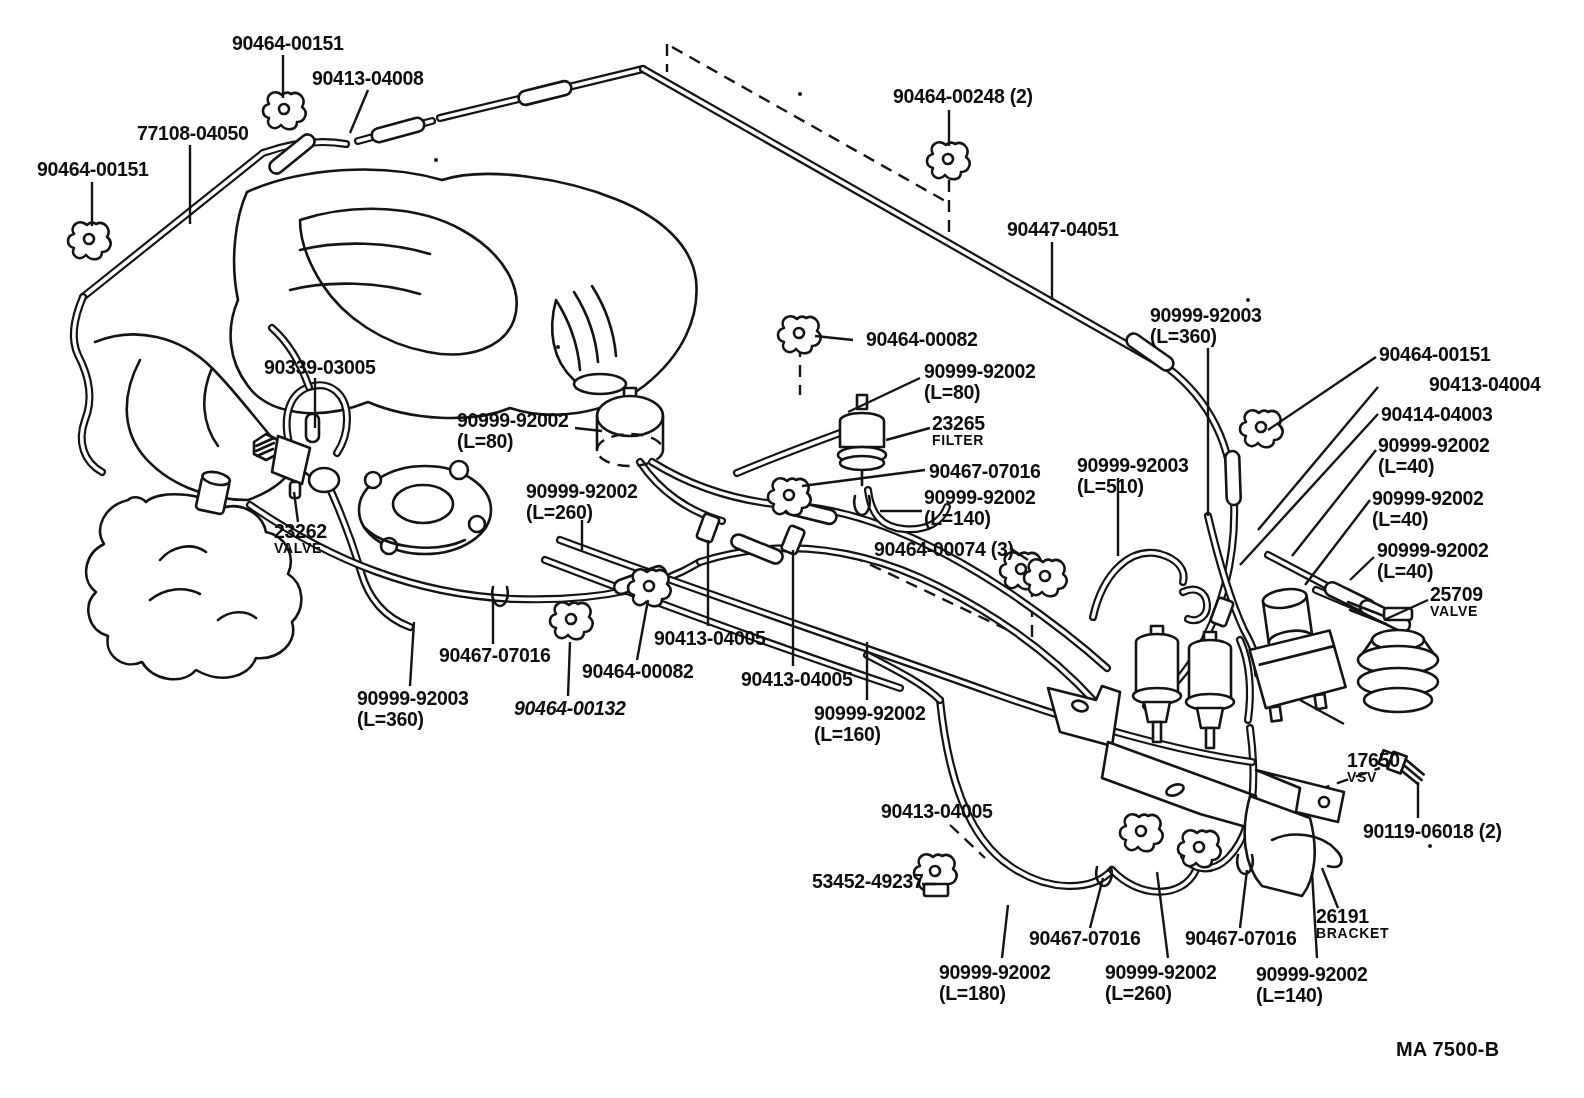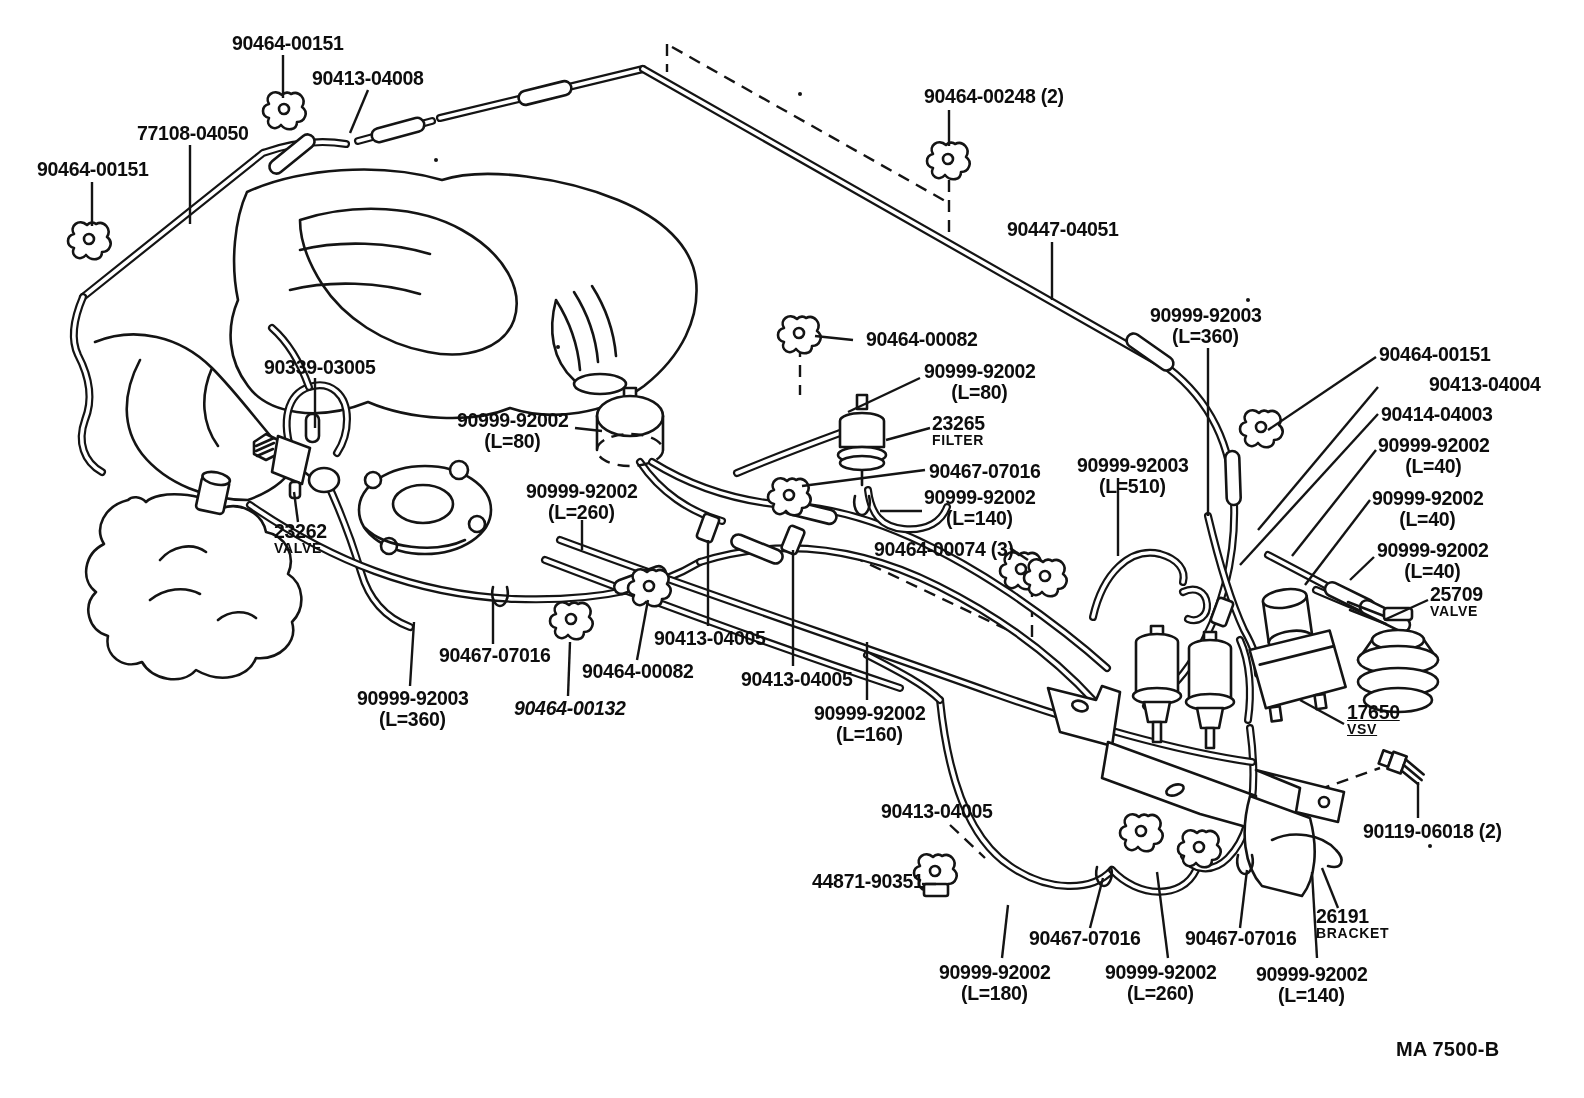--- a/index.html
+++ b/index.html
@@ -1,21 +1,21 @@
 <!DOCTYPE html>
 <html><head>
 <meta charset="utf-8">
 <style>
   html,body{margin:0;padding:0;background:#fff}
   .stage{position:relative;width:1584px;height:1092px;background:#fff;overflow:hidden;
          font-family:"Liberation Sans",sans-serif;color:#0d0d0d}
   .stage svg{position:absolute;left:0;top:0}
   .label{position:absolute;font-weight:700;font-size:19.5px;line-height:1.06;
          white-space:nowrap;letter-spacing:-0.3px;width:fit-content}
-  .label .sub{text-align:center;padding-right:1px}
+  .label .sub{text-align:left;padding-right:1px}
   .label .cap{font-size:14px;letter-spacing:0.7px;margin-top:-1px}
   .footer{position:absolute;left:1396px;top:1038px;font-weight:700;font-size:20px;letter-spacing:0.2px}
   
   .ln{stroke:#141414;stroke-width:2.6;fill:none;stroke-linecap:round;stroke-linejoin:round}
   .sh{stroke:#141414;stroke-width:2.6;fill:#fff;stroke-linejoin:round}
   .po{stroke:#141414;stroke-width:8;fill:none;stroke-linecap:round;stroke-linejoin:round}
   .pi{stroke:#fff;stroke-width:3.6;fill:none;stroke-linecap:round;stroke-linejoin:round}
   .ld{stroke:#141414;stroke-width:2.4;fill:none}
   .dash{stroke:#141414;stroke-width:2.4;stroke-dasharray:12 8;fill:none}
   .dot{fill:#141414;stroke:none}
@@ -310,21 +310,21 @@
       </div>
       <div class="label" style="left: 312px; top: 68px;">
         <div class="num">90413-04008</div>
       </div>
       <div class="label" style="left: 137px; top: 123px;">
         <div class="num">77108-04050</div>
       </div>
       <div class="label" style="left: 37px; top: 159px;">
         <div class="num">90464-00151</div>
       </div>
-      <div class="label" style="left: 893px; top: 86px; margin-left: 31px;">
+      <div class="label" style="left: 893px; top: 86px;">
         <div class="num">90464-00248 (2)</div>
       </div>
       <div class="label" style="left: 1007px; top: 219px;">
         <div class="num">90447-04051</div>
       </div>
       <div class="label" style="left: 1150px; top: 305px;">
         <div class="num">90999-92003</div>
         <div class="sub">(L=360)</div>
       </div>
       <div class="label" style="left: 1379px; top: 344px;">
@@ -412,41 +412,41 @@
         <div class="num">90464-00132</div>
       </div>
       <div class="label" style="left: 814px; top: 703px;">
         <div class="num">90999-92002</div>
         <div class="sub">(L=160)</div>
       </div>
       <div class="label" style="left: 881px; top: 801px;">
         <div class="num">90413-04005</div>
       </div>
       <div class="label" style="left: 812px; top: 871px;">
-        <div class="num">44871-90351</div>
+        <div class="num">53452-49237</div>
       </div>
       <div class="label" style="left: 1029px; top: 928px;">
         <div class="num">90467-07016</div>
       </div>
       <div class="label" style="left: 1185px; top: 928px;">
         <div class="num">90467-07016</div>
       </div>
       <div class="label" style="left: 939px; top: 962px;">
         <div class="num">90999-92002</div>
         <div class="sub">(L=180)</div>
       </div>
       <div class="label" style="left: 1105px; top: 962px;">
         <div class="num">90999-92002</div>
         <div class="sub">(L=260)</div>
       </div>
       <div class="label" style="left: 1256px; top: 964px;">
         <div class="num">90999-92002</div>
         <div class="sub">(L=140)</div>
       </div>
-      <div class="label" style="left: 1347px; top: 702px; text-decoration: underline;">
+      <div class="label" style="left: 1347px; top: 750px;">
         <div class="num">17650</div>
         <div class="cap">VSV</div>
       </div>
       <div class="label" style="left: 1363px; top: 821px;">
         <div class="num">90119-06018 (2)</div>
       </div>
       <div class="label" style="left: 1316px; top: 906px;">
         <div class="num">26191</div>
         <div class="cap">BRACKET</div>
       </div>

